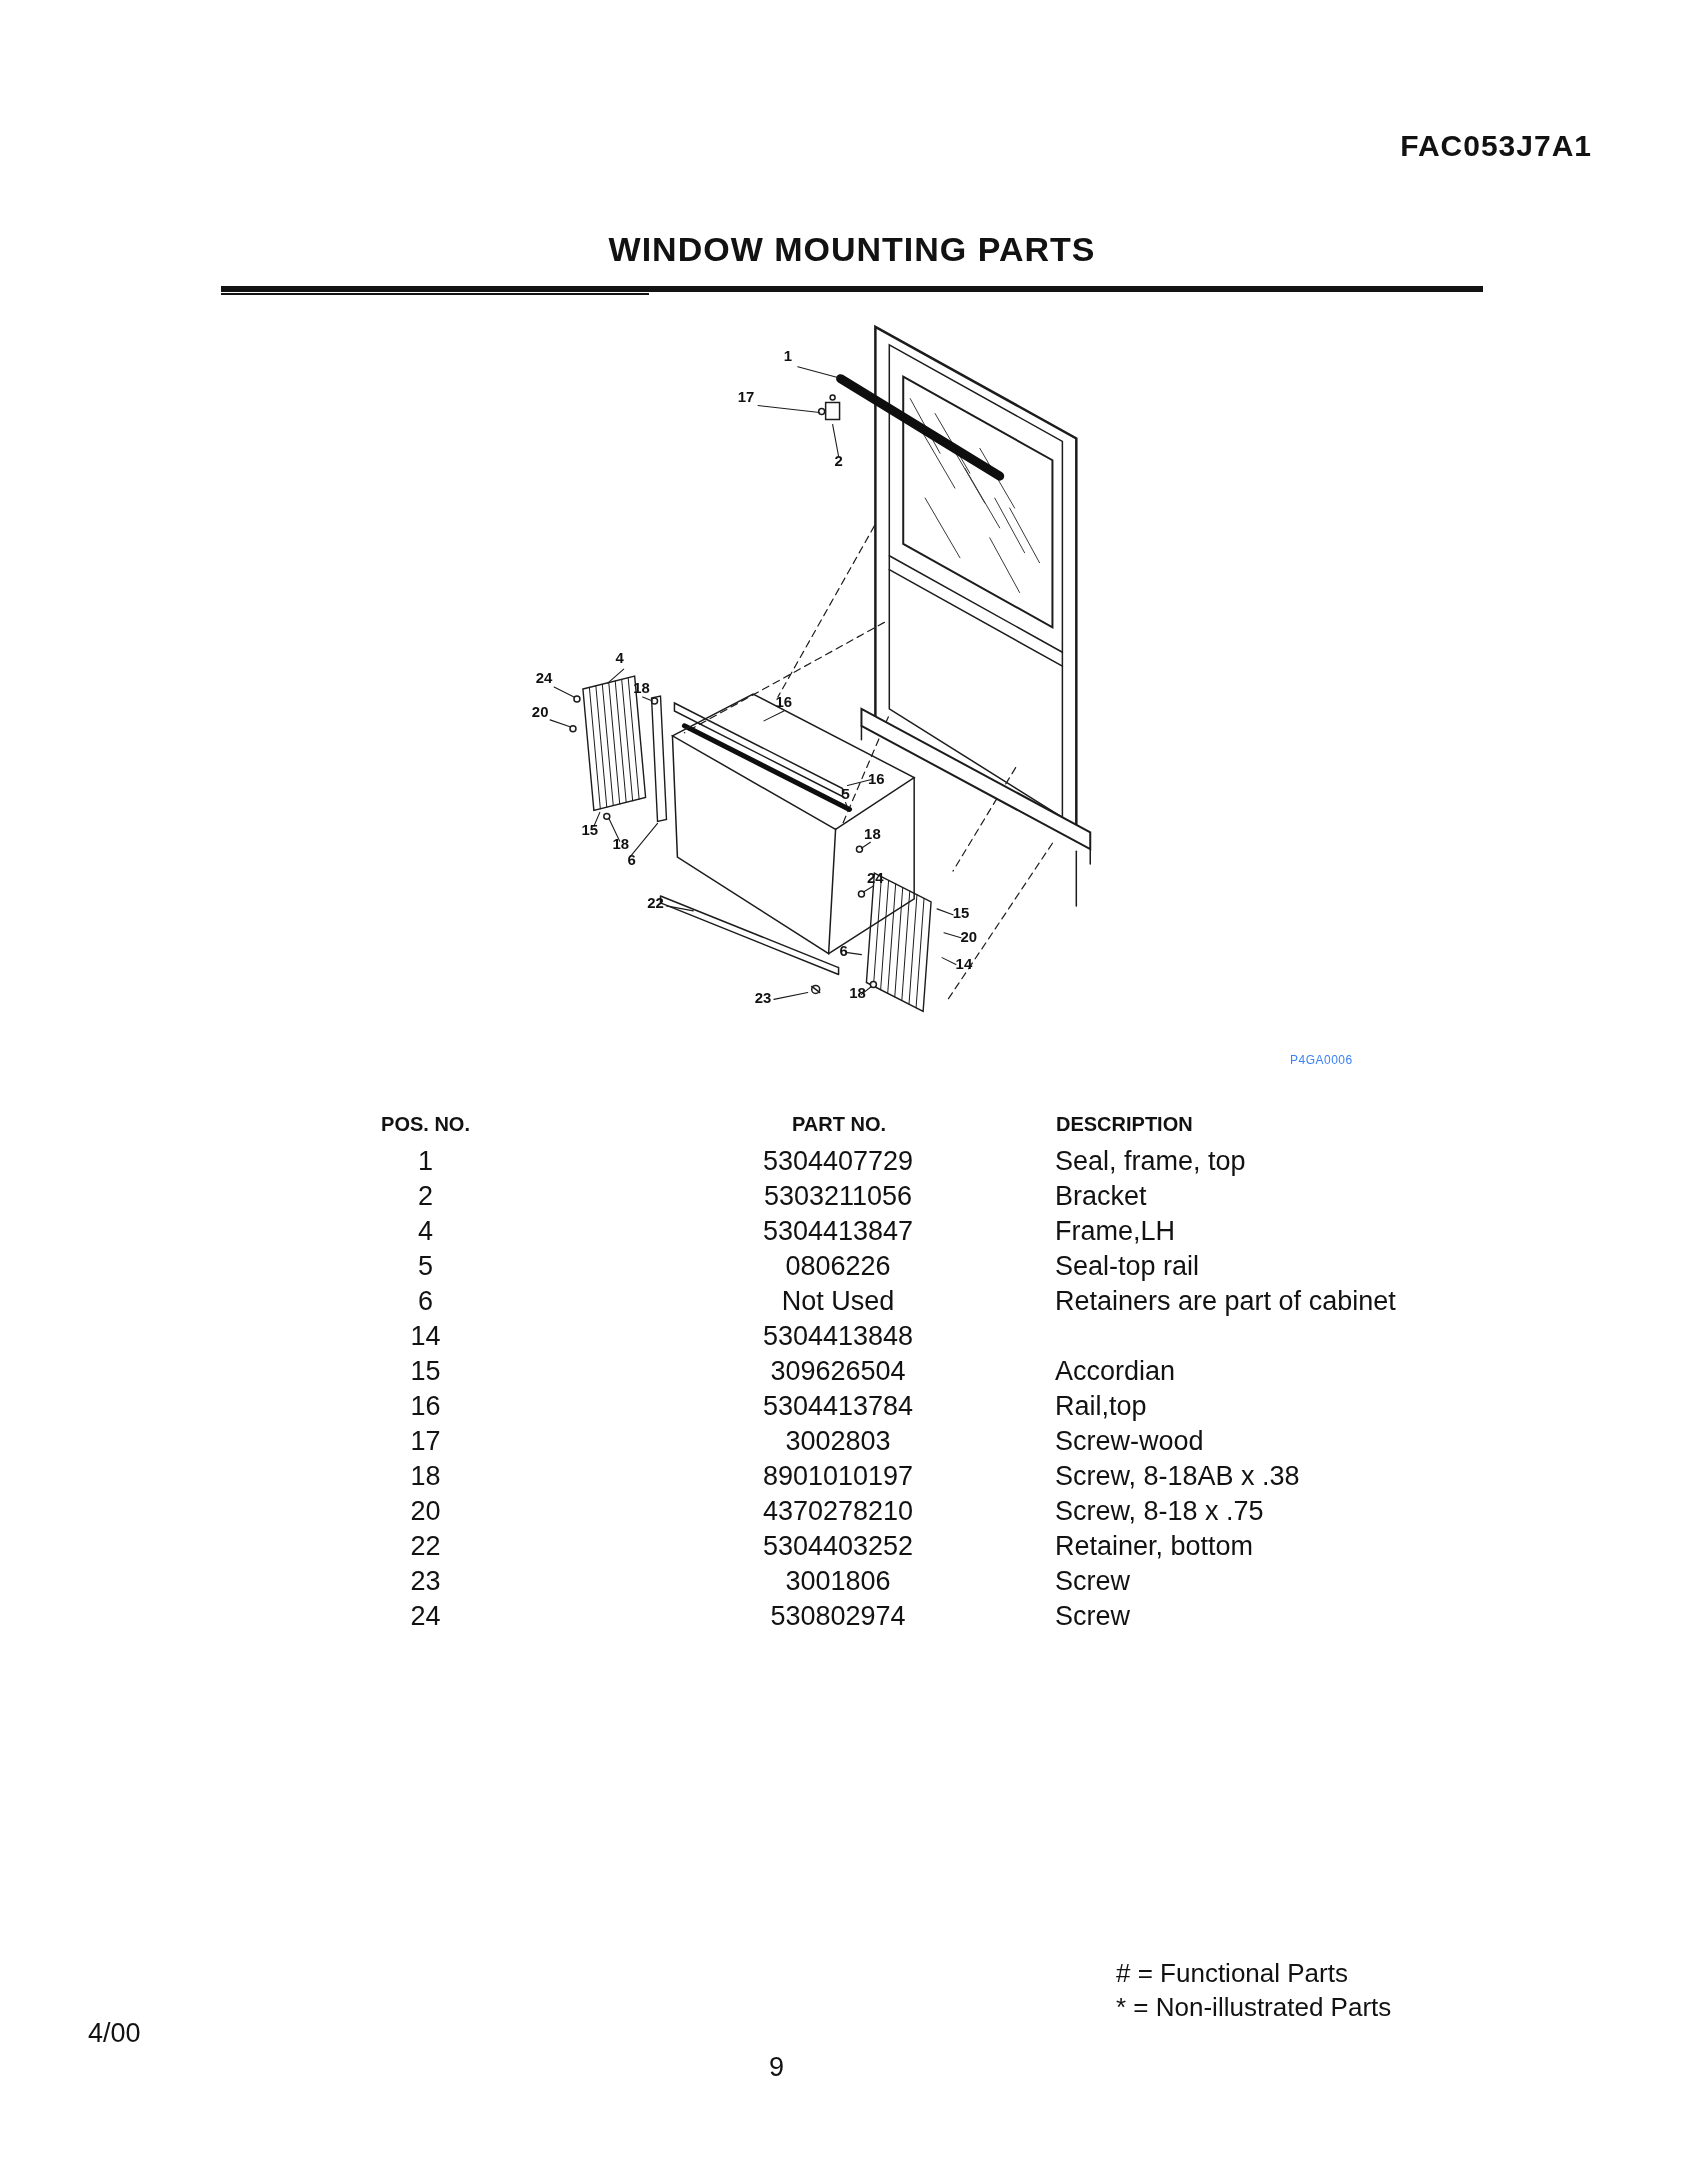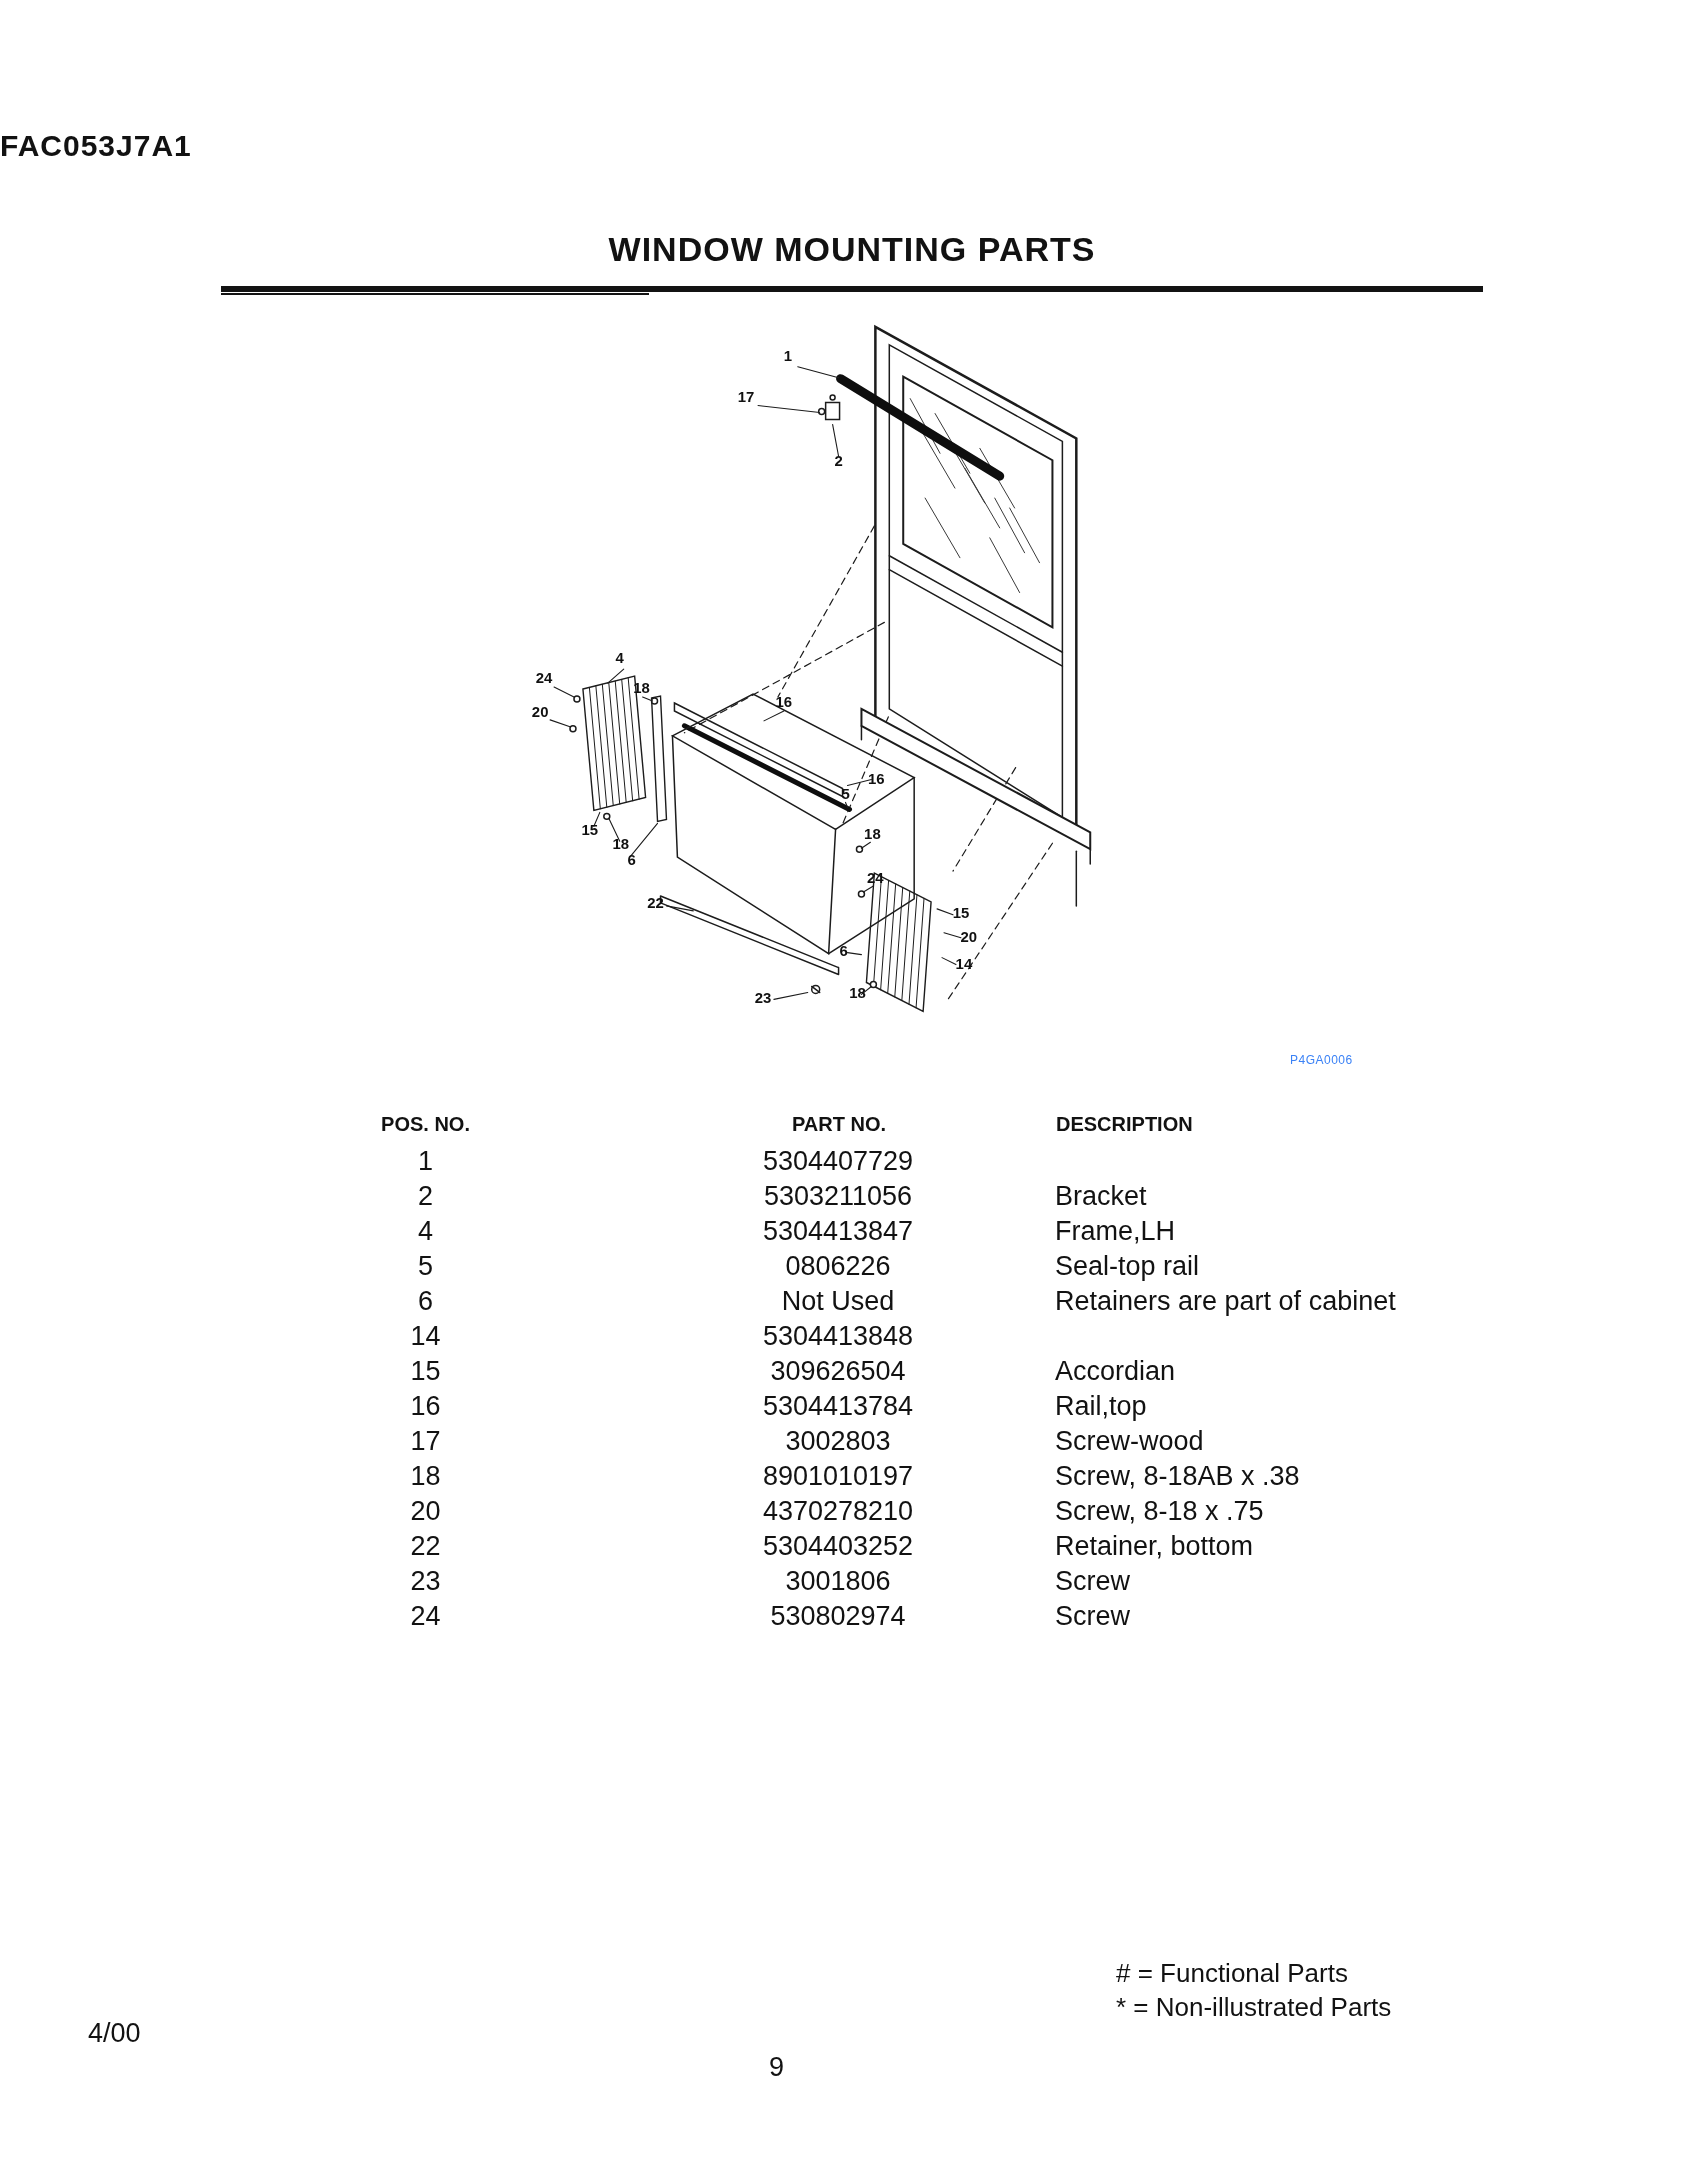--- a/index.html
+++ b/index.html
@@ -1,21 +1,21 @@
 <!DOCTYPE html>
 <html><head>
 <meta charset="utf-8">
 <style>
   html,body{margin:0;padding:0;background:#e8e8e8;}
   .page{
     position:relative;width:1704px;height:2178px;background:#ffffff;
     font-family:"Liberation Sans", sans-serif;color:#121212;overflow:hidden;
   }
   .abs{position:absolute;}
-  .model{left:0;top:129px;width:1592px;text-align:left;font-size:30px;font-weight:bold;letter-spacing:1px;}
+  .model{left:0;top:129px;width:1592px;text-align:right;font-size:30px;font-weight:bold;letter-spacing:1px;}
   .title{left:0;top:230px;width:1704px;text-align:center;font-size:34px;font-weight:bold;letter-spacing:1px;}
   .rule{left:221px;top:286px;width:1262px;height:6px;background:#131313;}
   .rule2{left:221px;top:293px;width:428px;height:2px;background:#131313;}
   svg.diagram{position:absolute;left:0;top:299px;width:1704px;height:796px;}
   svg.diagram *{vector-effect:non-scaling-stroke;}
   .figcode{left:1290px;top:1053px;font-size:12px;letter-spacing:0.5px;color:#3b82f6;}
   .th{font-size:20px;font-weight:bold;margin-top:22px;}
   .th-pos{left:356px;top:1091px;width:139px;text-align:center;}
   .th-part{left:680px;top:1091px;width:318px;text-align:center;}
   .th-desc{left:1056px;top:1091px;width:450px;text-align:left;}
@@ -181,20 +181,21 @@
 
   <div class="abs figcode">P4GA0006</div>
 
   <div class="abs th th-pos">POS. NO.</div>
   <div class="abs th th-part">PART NO.</div>
   <div class="abs th th-desc">DESCRIPTION</div>
 
   <div class="grid" id="parts-table-body">
       <div class="c-pos">1</div>
       <div class="c-part">5304407729</div>
+      <div class="c-desc">Seal, frame, top</div>
       <div class="c-pos">2</div>
       <div class="c-part">5303211056</div>
       <div class="c-desc">Bracket</div>
       <div class="c-pos">4</div>
       <div class="c-part">5304413847</div>
       <div class="c-desc">Frame,LH</div>
       <div class="c-pos">5</div>
       <div class="c-part">0806226</div>
       <div class="c-desc">Seal-top rail</div>
       <div class="c-pos">6</div>

